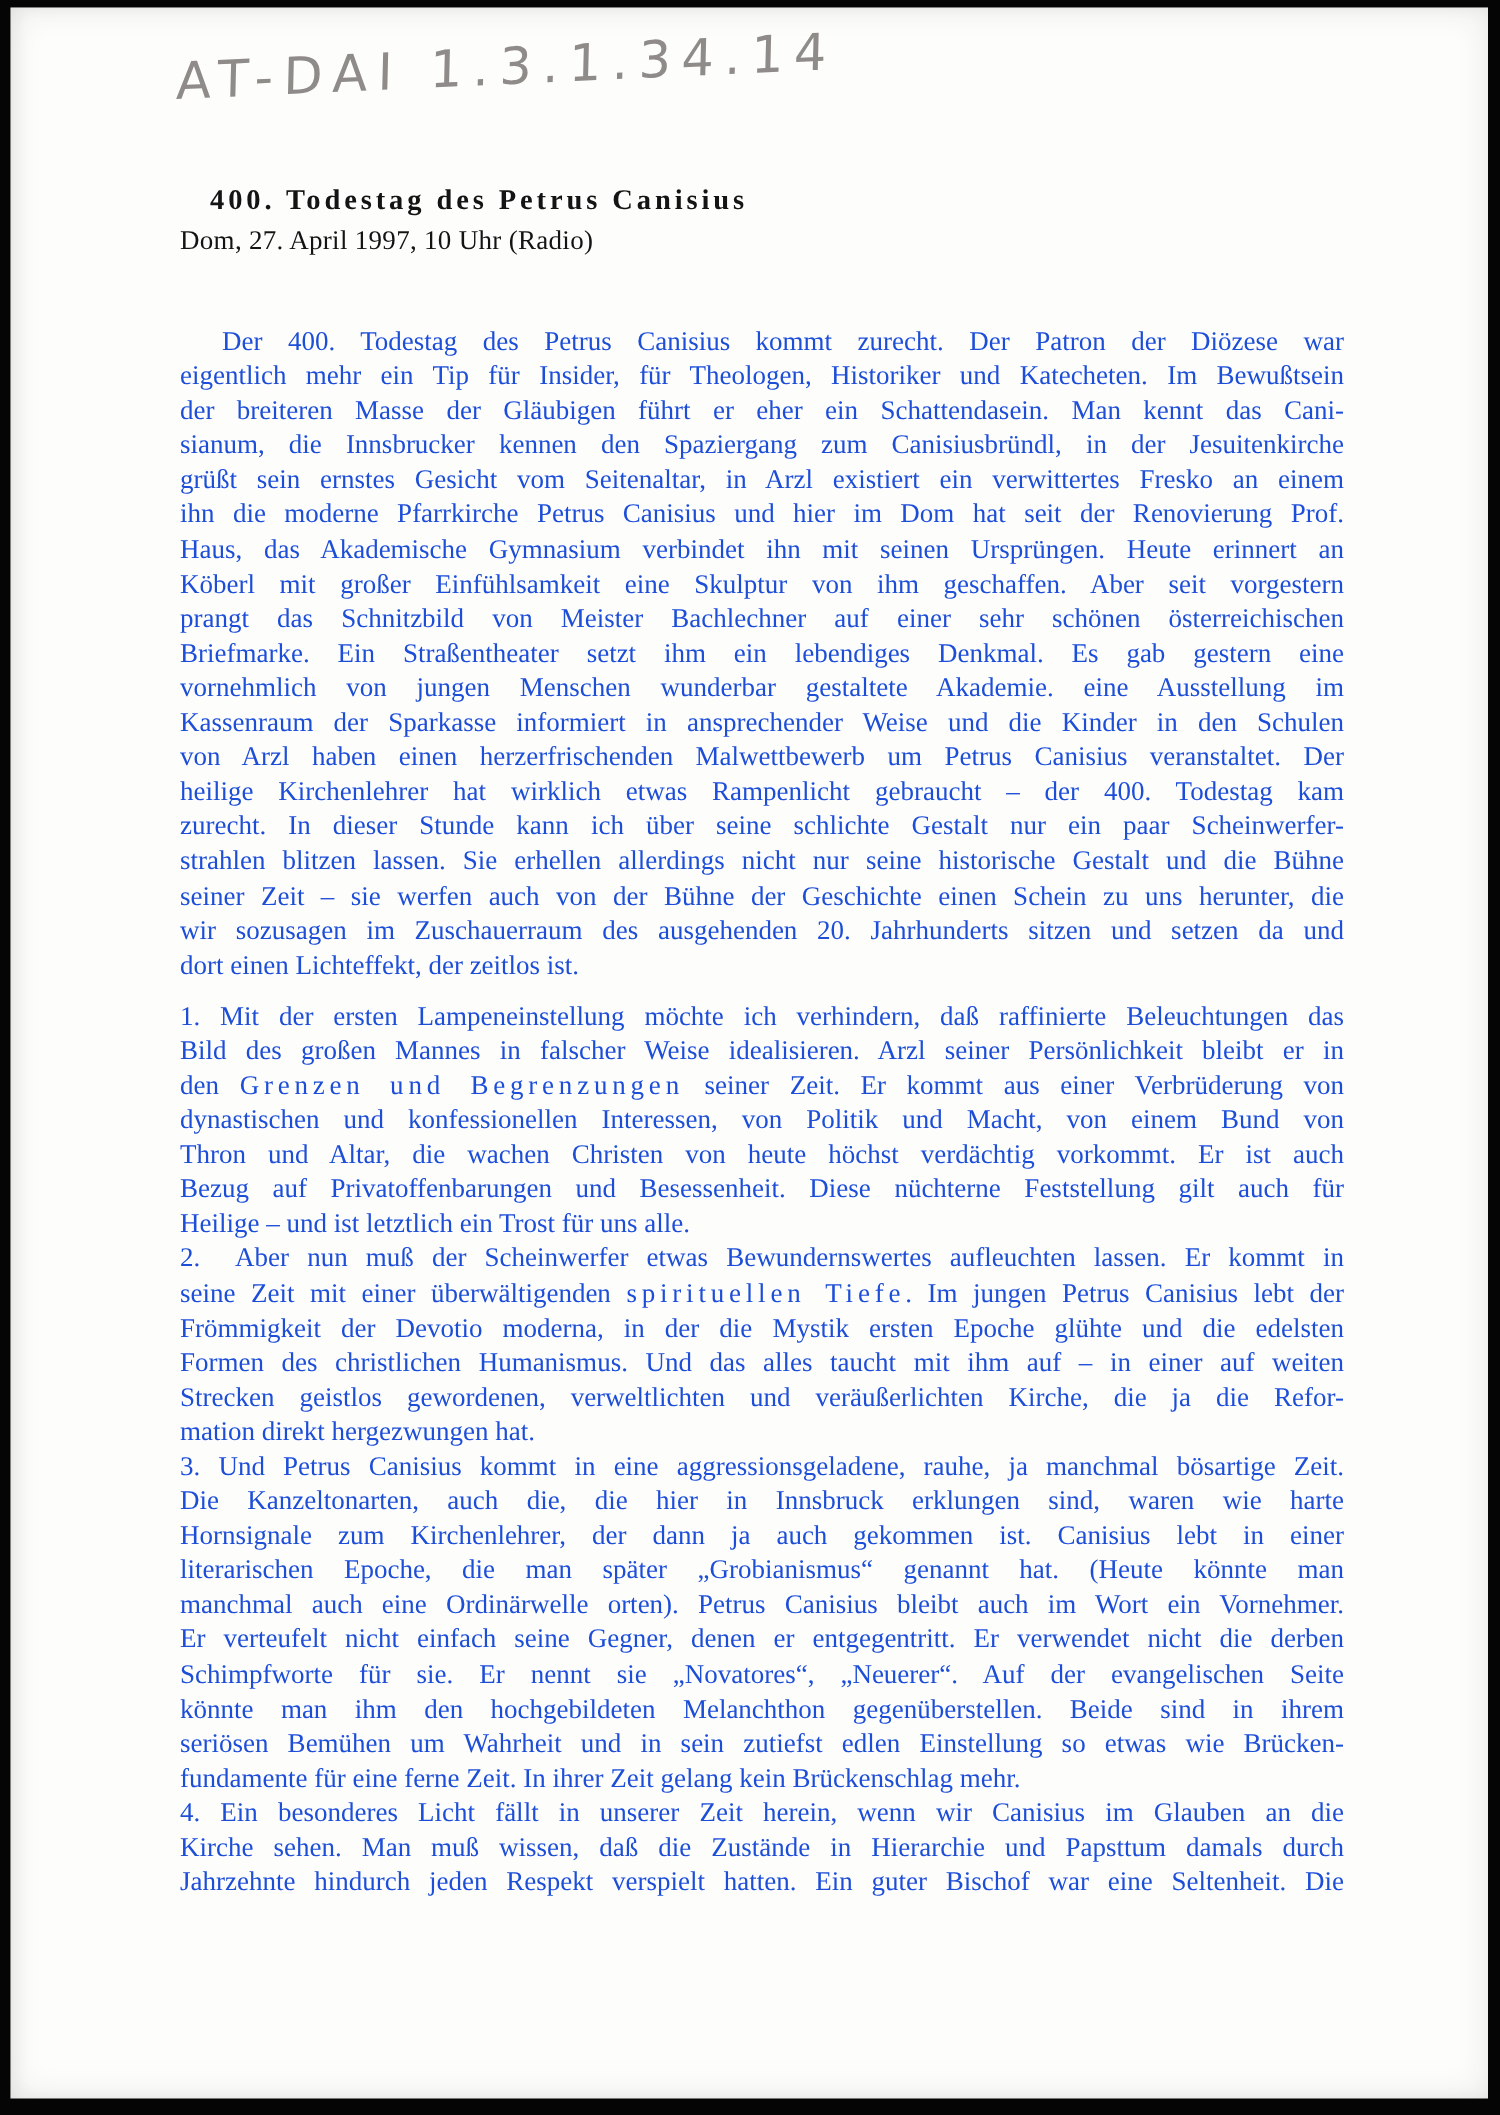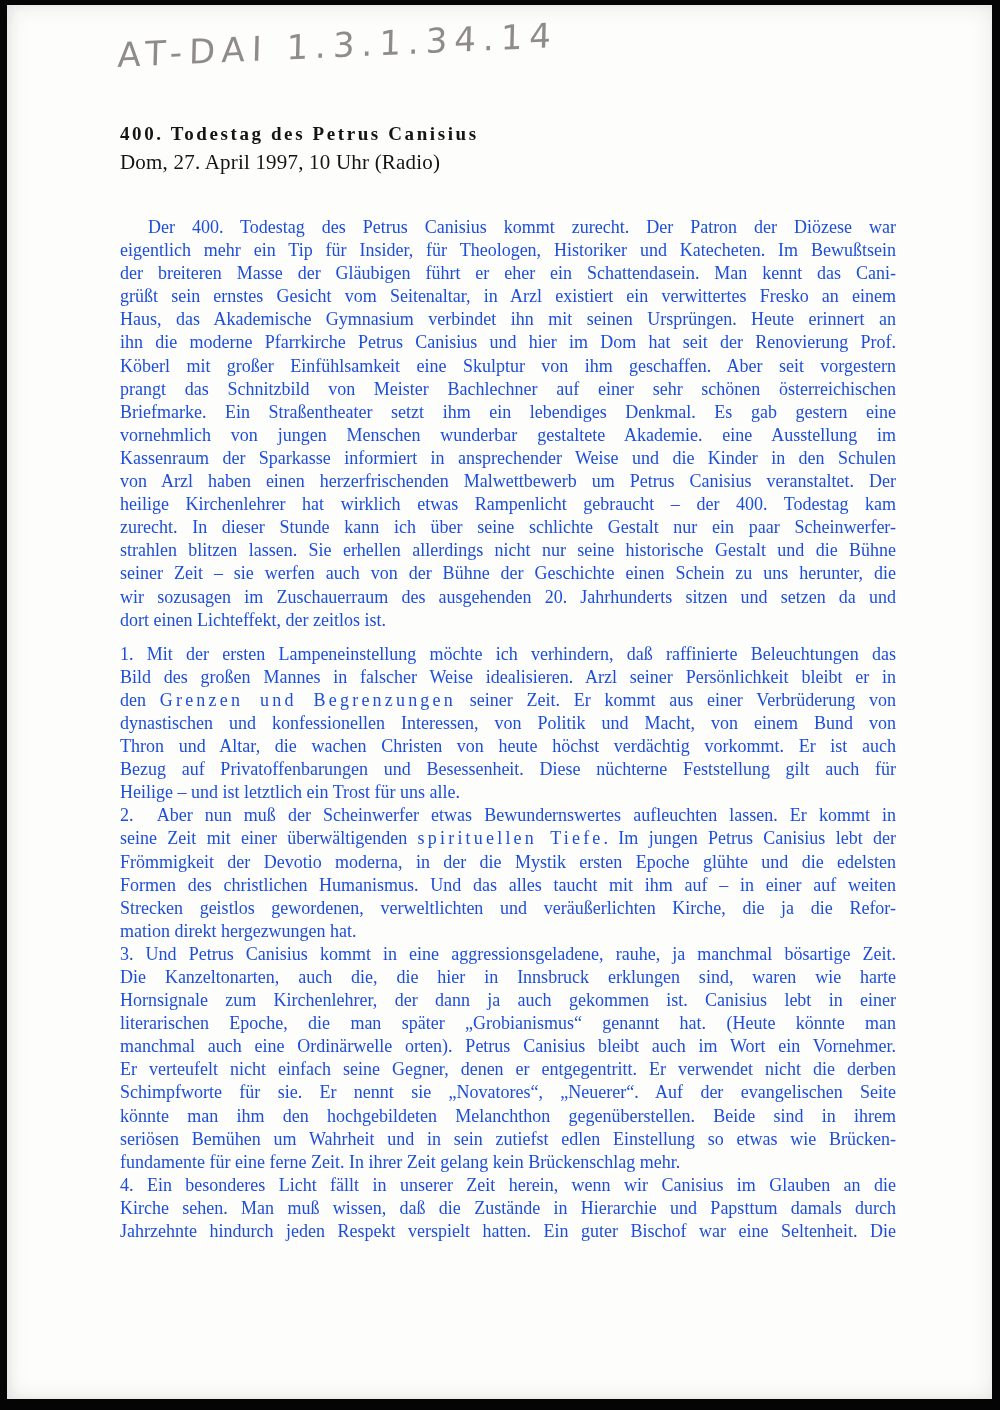--- a/index.html
+++ b/index.html
@@ -30,23 +30,24 @@
   .doc-header {
     position: absolute;
     left: 113px; top: 118px;
     color: #141414;
   }
   .doc-title {
     font-size: 19px;
     font-weight: bold;
     letter-spacing: 2.6px;
     white-space: nowrap;
+    margin-left: 20px;
   }
   .doc-subtitle {
-    font-size: 21px;
+    font-size: 18px;
     letter-spacing: 0.2px;
     margin-top: 5px;
     white-space: nowrap;
   }
   .doc-body {
     position: absolute;
     left: 113px; top: 211px;
     width: 776px;
     color: #1d4ed8;
     font-size: 18px;
@@ -74,23 +75,24 @@
   <div class="doc-header">
     <div class="doc-title">400. Todestag des Petrus Canisius</div>
     <div class="doc-subtitle">Dom, 27. April 1997, 10 Uhr (Radio)</div>
   </div>
 
   <div class="doc-body" id="doc-body">
       <div class="paragraph">
         <div class="tline findent"><span>Der 400. Todestag des Petrus Canisius kommt zurecht. Der Patron der Diözese war</span></div>
         <div class="tline"><span>eigentlich mehr ein Tip für Insider, für Theologen, Historiker und Katecheten. Im Bewußtsein</span></div>
         <div class="tline"><span>der breiteren Masse der Gläubigen führt er eher ein Schattendasein. Man kennt das Cani-</span></div>
+        <div class="tline"><span>sianum, die Innsbrucker kennen den Spaziergang zum Canisiusbründl, in der Jesuitenkirche</span></div>
         <div class="tline"><span>grüßt sein ernstes Gesicht vom Seitenaltar, in Arzl existiert ein verwittertes Fresko an einem</span></div>
+        <div class="tline"><span>ihn die moderne Pfarrkirche Petrus Canisius und hier im Dom hat seit der Renovierung Prof.</span></div>
         <div class="tline"><span>Haus, das Akademische Gymnasium verbindet ihn mit seinen Ursprüngen. Heute erinnert an</span></div>
-        <div class="tline"><span>ihn die moderne Pfarrkirche Petrus Canisius und hier im Dom hat seit der Renovierung Prof.</span></div>
         <div class="tline"><span>Köberl mit großer Einfühlsamkeit eine Skulptur von ihm geschaffen. Aber seit vorgestern</span></div>
         <div class="tline"><span>prangt das Schnitzbild von Meister Bachlechner auf einer sehr schönen österreichischen</span></div>
         <div class="tline"><span>Briefmarke. Ein Straßentheater setzt ihm ein lebendiges Denkmal. Es gab gestern eine</span></div>
         <div class="tline"><span>vornehmlich von jungen Menschen wunderbar gestaltete Akademie. eine Ausstellung im</span></div>
         <div class="tline"><span>Kassenraum der Sparkasse informiert in ansprechender Weise und die Kinder in den Schulen</span></div>
         <div class="tline"><span>von Arzl haben einen herzerfrischenden Malwettbewerb um Petrus Canisius veranstaltet. Der</span></div>
         <div class="tline"><span>heilige Kirchenlehrer hat wirklich etwas Rampenlicht gebraucht – der 400. Todestag kam</span></div>
         <div class="tline"><span>zurecht. In dieser Stunde kann ich über seine schlichte Gestalt nur ein paar Scheinwerfer-</span></div>
         <div class="tline"><span>strahlen blitzen lassen. Sie erhellen allerdings nicht nur seine historische Gestalt und die Bühne</span></div>
         <div class="tline"><span>seiner Zeit – sie werfen auch von der Bühne der Geschichte einen Schein zu uns herunter, die</span></div>

